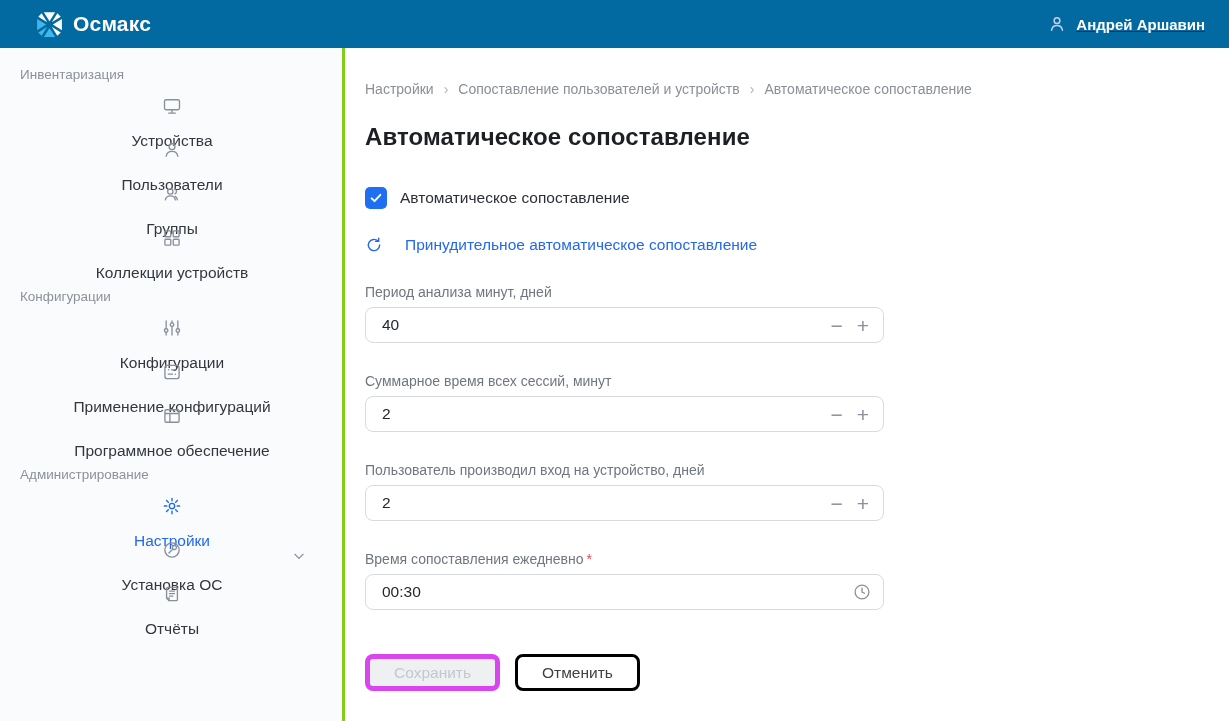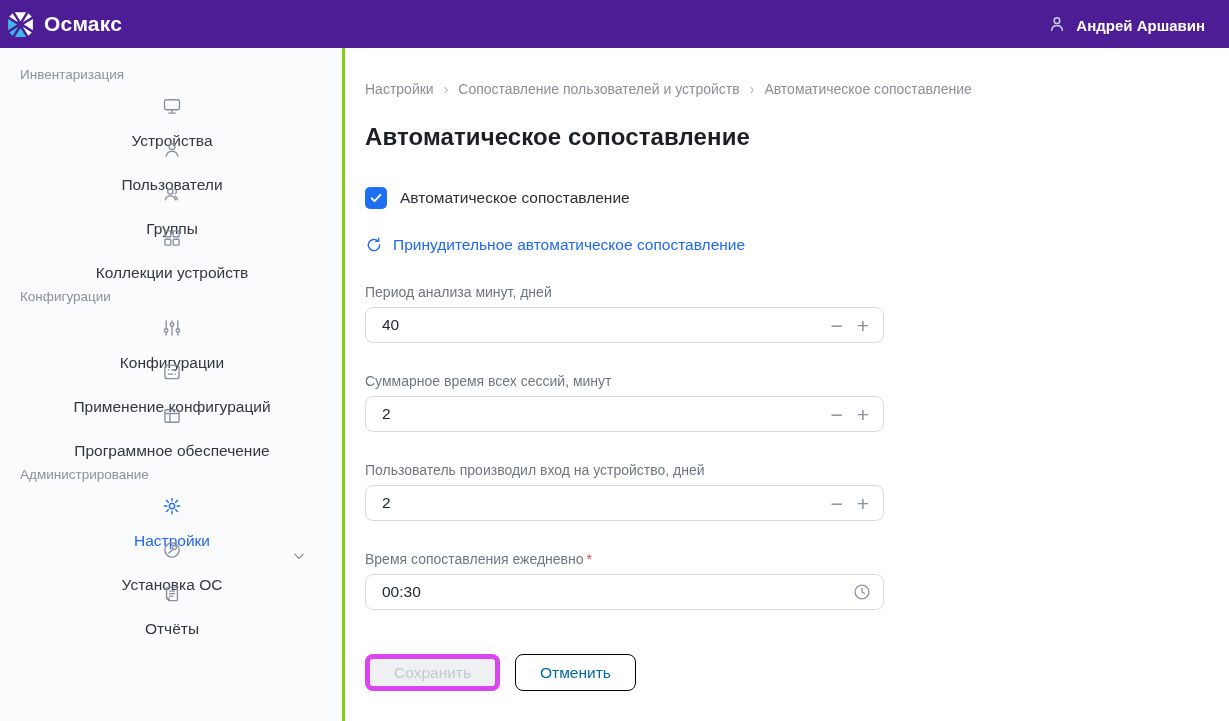--- a/index.html
+++ b/index.html
@@ -1,24 +1,24 @@
 <!DOCTYPE html>
 <html lang="ru"><head>
 <meta charset="utf-8">
 <style>
   * { margin:0; padding:0; box-sizing:border-box; }
   html,body { width:1229px; height:721px; overflow:hidden; }
   body { font-family:"Liberation Sans","DejaVu Sans",sans-serif; background:#ffffff; color:#25282e; }
   .app { width:1229px; height:721px; display:flex; flex-direction:column; }
 
   
-  .topbar { height:48px; background:#4c1d95; display:flex; align-items:center; justify-content:space-between; padding:0 24px 0 7px; flex:0 0 48px; }
+  .topbar { height:48px; background:#0369a1; display:flex; align-items:center; justify-content:space-between; padding:0 24px 0 36px; flex:0 0 48px; }
   .brand { display:flex; align-items:center; gap:10px; cursor:pointer; }
   .brand-name { color:#ffffff; font-size:21px; font-weight:700; letter-spacing:.2px; }
-  .user { display:flex; align-items:flex-end; gap:9px; cursor:pointer; }
+  .user { display:flex; align-items:center; gap:9px; cursor:pointer;text-decoration:underline; }
   .user-name { color:#ffffff; font-size:15px; font-weight:700; }
 
   
   .shell { flex:1; display:flex; min-height:0; }
   .sidebar { width:345px; flex:0 0 345px; background:#fafbfc; border-right:3px solid #84cc16; padding:18px 20px 0 20px; }
   .section-label { font-size:13.5px; color:#8c919b; height:18px; line-height:18px; margin-bottom:12px; }
   .section-label.next { margin-top:28px; }
   .nav-item { height:32px; margin-bottom:12px; display:flex; align-items:center; gap:16px; cursor:pointer; position:relative; padding-left:2px;flex-direction:column; }
   .nav-item .lbl { font-size:15.5px; color:#33373d; }
   .nav-item.active .lbl { color:#2368f0; }
@@ -29,36 +29,36 @@
   .main { flex:1; padding:33px 0 0 20px; }
   .breadcrumb { display:flex; align-items:center; gap:10px; font-size:14px; color:#8a8f98; }
   .breadcrumb .crumb { cursor:pointer; }
   .breadcrumb .sep { color:#aeb3ba; font-size:14px; }
   h1.page-title { margin-top:26px; font-size:24px; font-weight:700; color:#1c1f24; letter-spacing:.1px; }
 
   .checkbox-row { margin-top:36px; display:flex; align-items:center; gap:13px; cursor:pointer; width:max-content; }
   .checkbox { width:22px; height:22px; border-radius:5px; background:#1f6ff2; display:flex; align-items:center; justify-content:center; }
   .checkbox-label { font-size:15.5px; color:#2b2f36; }
 
-  .force-link { margin-top:27px; display:flex; align-items:flex-start; gap:10px; color:#2368f0; font-size:15.5px; cursor:pointer; width:max-content; text-decoration:none; }
+  .force-link { margin-top:27px; display:flex; align-items:flex-start; gap:22px; color:#2368f0; font-size:15.5px; cursor:pointer; width:max-content; text-decoration:none; }
 
   .form { width:519px; }
   .field { margin-top:30px; }
   .field-label { font-size:14px; color:#6f7680; margin-bottom:7px; }
   .field-label .req { color:#e5484d; margin-left:3px; }
   .input-wrap { position:relative; }
   .input-wrap input { width:519px; height:36px; border:1px solid #d7dade; border-radius:8px; padding:0 90px 0 16px; font-size:15.5px; color:#23272e; font-family:"Liberation Sans","DejaVu Sans",sans-serif; background:#fff; outline:none; }
   .steppers { position:absolute; right:15px; top:0; height:36px; display:flex; align-items:center; gap:14px; }
   .step-btn { color:#8b919b; font-size:21px; line-height:1; cursor:pointer; user-select:none; font-weight:400; }
   .clock { position:absolute; right:12px; top:8px; cursor:pointer; }
 
   .actions { margin-top:44px; display:flex; gap:15px; }
   .btn { height:37px; border-radius:8px; font-size:15.5px; font-family:"Liberation Sans","DejaVu Sans",sans-serif; padding:0 24px; cursor:pointer; }
   .btn-save { background:#eef0f2; border:5px solid #d946ef; color:#c2c8d0; cursor:default; }
-  .btn-cancel { background:#ffffff; border:1px solid #000000; color:#0369a1; }
+  .btn-cancel { background:#ffffff; border:3px solid #000000; color:#404040; }
 </style>
 </head>
 <body>
 
 <div class="app">
 
   <header class="topbar">
     <div class="brand">
       <svg class="logo" width="27" height="27" viewBox="0 0 24 24">
         <polygon points="7,1 17,1 12,9" fill="#ffffff"></polygon>

